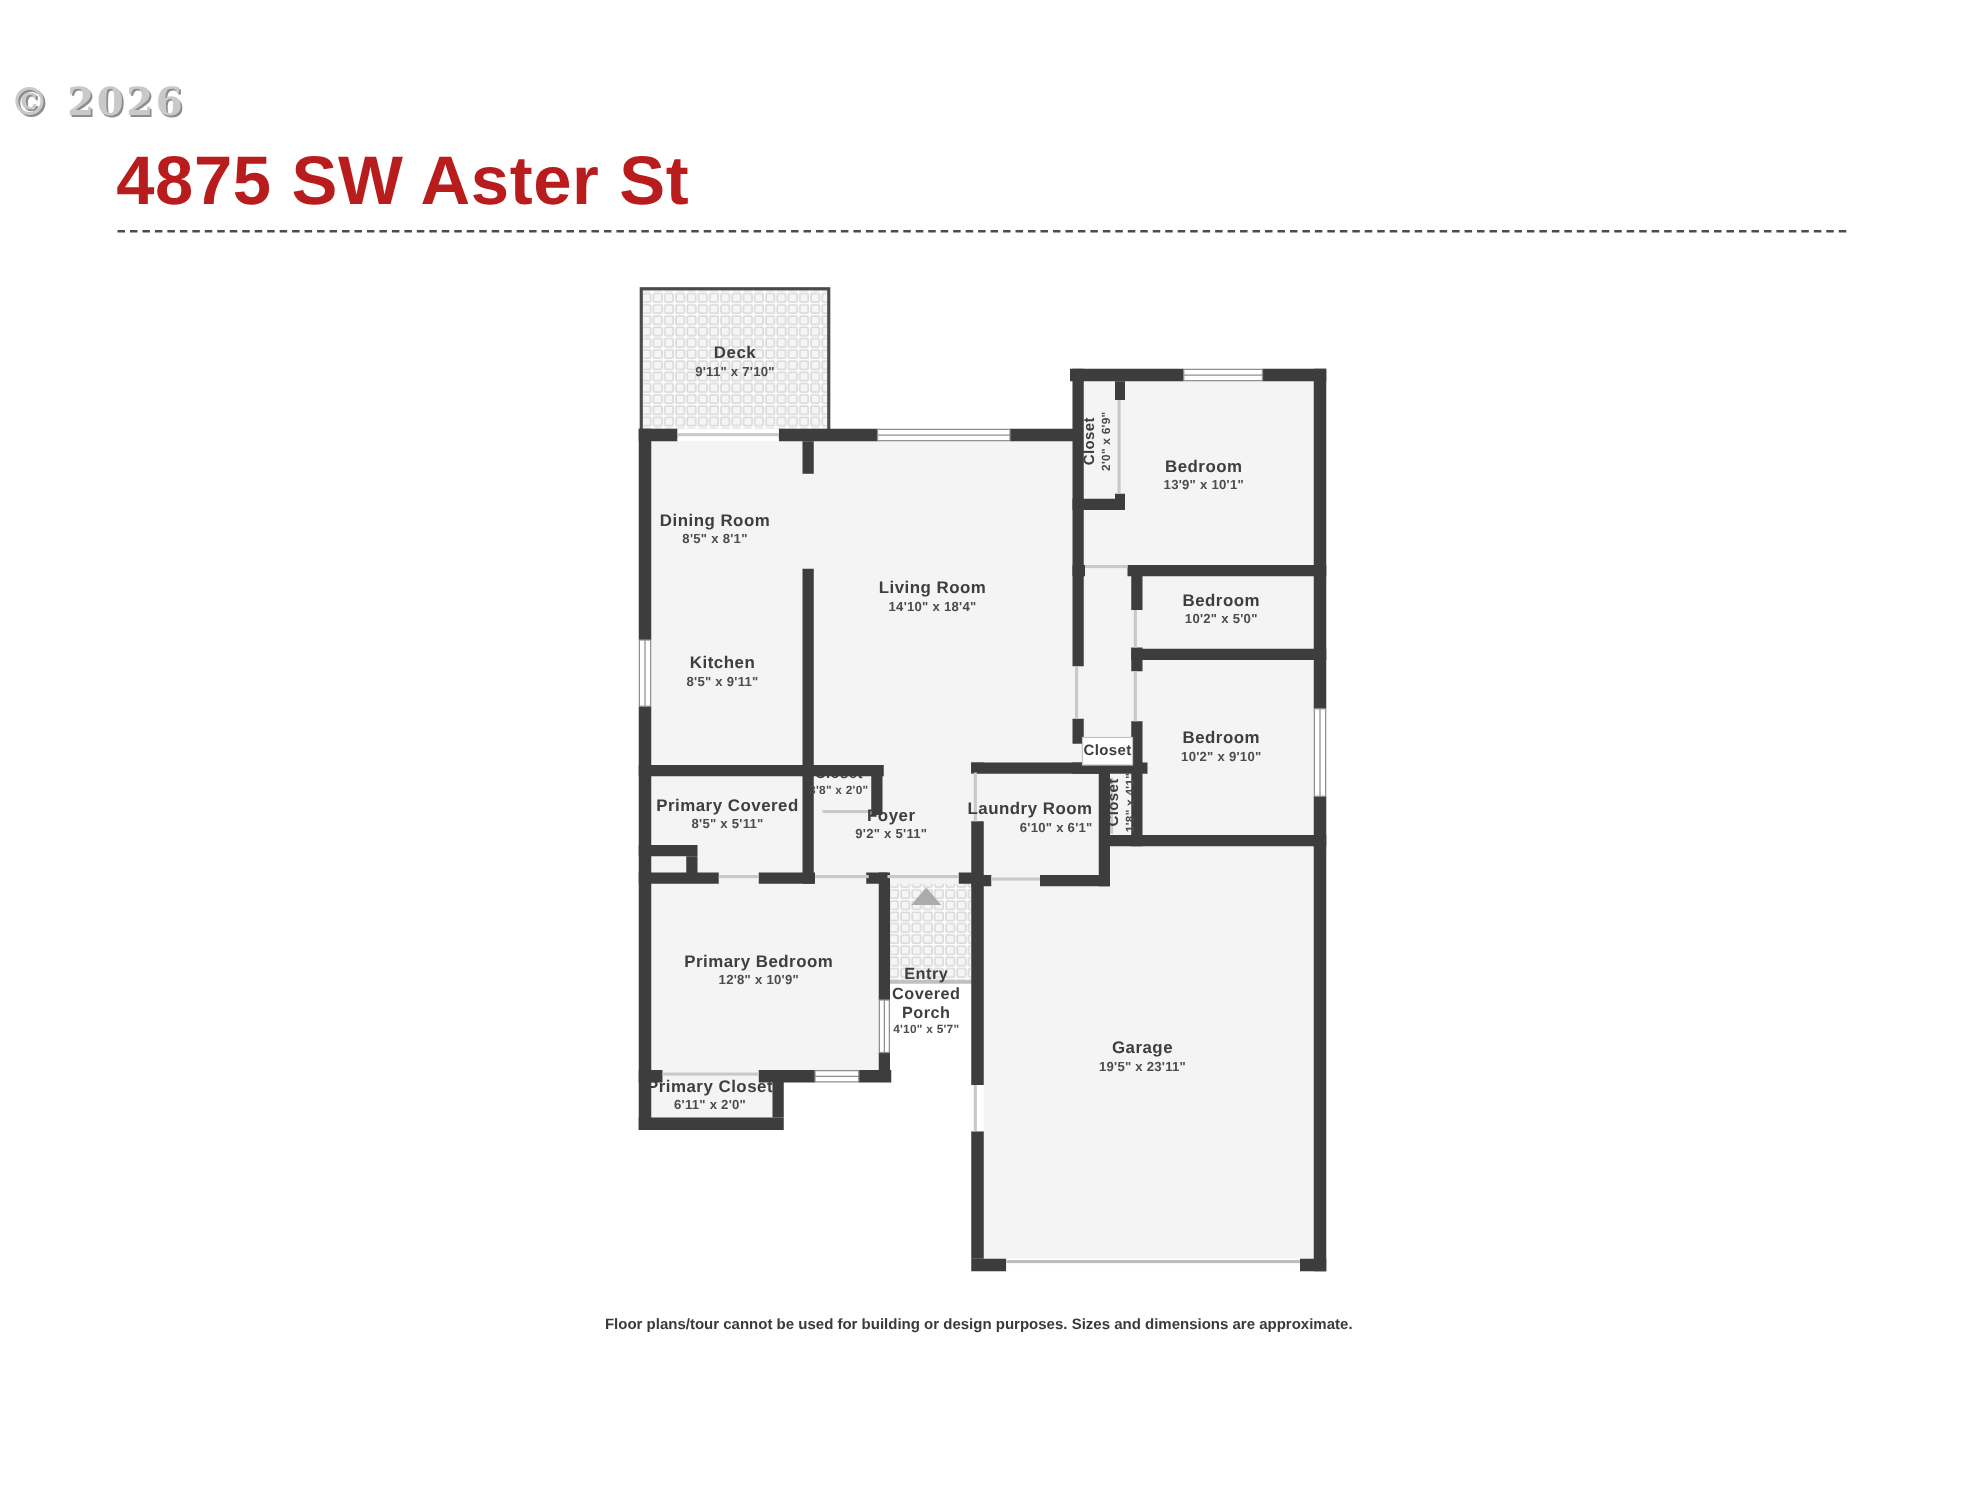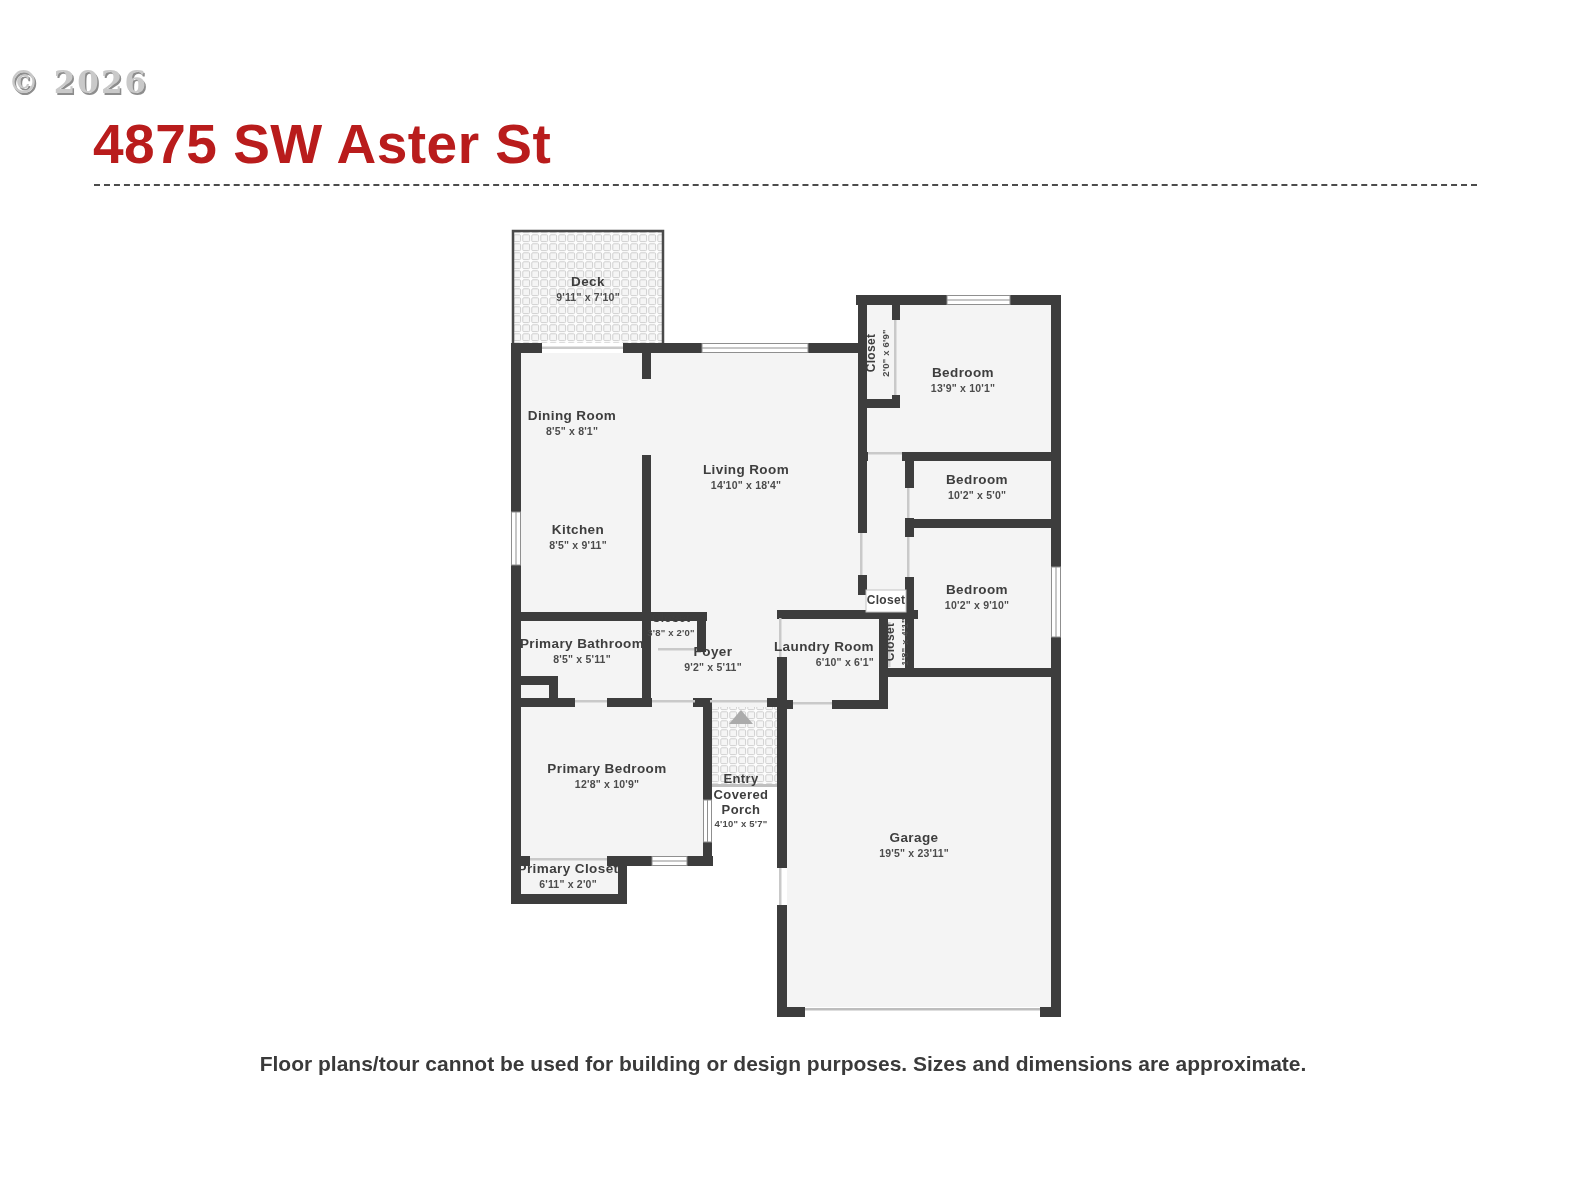--- a/index.html
+++ b/index.html
@@ -28,21 +28,21 @@
   }
   .lbl .nm { font-size:13.5px; font-weight:700; letter-spacing:.4px; }
   .lbl .dm { font-size:10.5px; font-weight:600; color:#4c4c4c; letter-spacing:.2px; }
   .lbl.sm .nm { font-size:12px; letter-spacing:.3px; }
   .lbl.sm .dm { font-size:9.5px; }
   .lbl.vert { transform:translate(-50%,-50%) rotate(-90deg); }
   .lbl.porch .nm { font-size:13px; line-height:1.2; }
   .lbl.porch .dm { font-size:9.5px; }
   #footer {
     position:absolute; left:783px; top:1052px; transform:translateX(-50%);
-    font-size:21px; font-weight:700; color:#3a3a3a; white-space:nowrap;
+    font-size:12px; font-weight:700; color:#3a3a3a; white-space:nowrap;
   }
 </style>
 </head>
 <body>
 
 <div id="page">
 
   <div id="copyright">© 2026</div>
   <div id="title">4875 SW Aster St</div>
   <div id="separator"></div>
@@ -211,21 +211,21 @@
     <div class="nm">Closet</div>
     <div class="dm">3'8" x 2'0"</div>
   </div>
 
   <div class="lbl" style="left:713px; top:659px;">
     <div class="nm">Foyer</div>
     <div class="dm">9'2" x 5'11"</div>
   </div>
 
   <div class="lbl" style="left:582px; top:651px;">
-    <div class="nm">Primary Bathroom</div>
+    <div class="nm">Primary Covered</div>
     <div class="dm">8'5" x 5'11"</div>
   </div>
 
   <div class="lbl" style="left:824px; top:654px;text-align:right;">
     <div class="nm">Laundry Room</div>
     <div class="dm">6'10" x 6'1"</div>
   </div>
 
   <div class="lbl vert sm" style="left:897px; top:642px;">
     <div class="nm">Closet</div>

